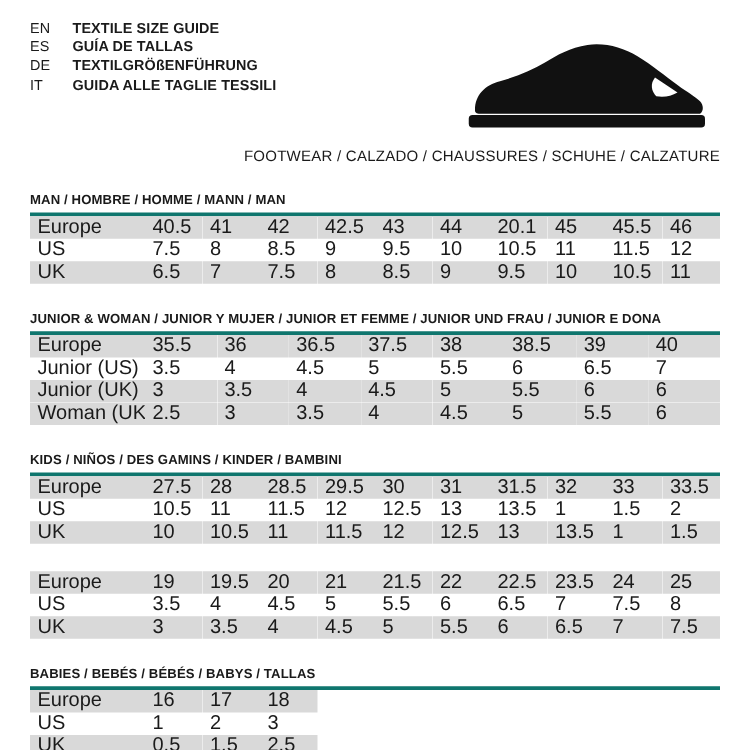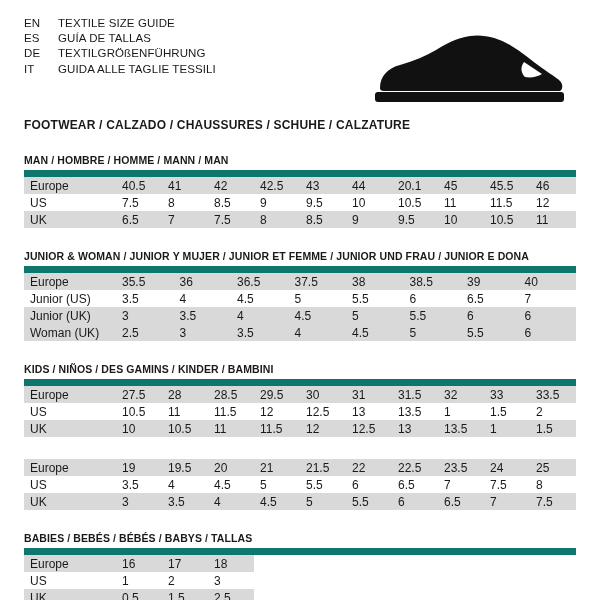--- a/index.html
+++ b/index.html
@@ -36,57 +36,58 @@
     font-size: 11.5px;
     line-height: 15.2px;
     letter-spacing: 0.1px;
   }
   .lang-code {
     width: 34px;
     flex: 0 0 34px;
     font-weight: normal;
   }
   .lang-title {
-    font-weight: normal;
+    font-weight: bold;
     white-space: nowrap;
   }
 
   
   .shoe {
     position: absolute;
     right: 12px;
     top: 16px;
     width: 190px;
     height: 74px;
   }
 
   .section-title {
     margin-top: 16px;
     font-size: 12px;
-    font-weight: bold;
+    font-weight: normal;
     letter-spacing: 0.2px;
+    text-align: right;
   }
 
   
   .group {
     margin-top: 22px;
   }
   .group-title {
     font-size: 10.5px;
     font-weight: bold;
     letter-spacing: 0.1px;
     padding-bottom: 4px;
-    border-bottom: 7px solid #0f766e;
+    border-bottom: 3px solid #0f766e;
     margin-bottom: 0;
   }
   table.size {
     border-collapse: collapse;
     width: 100%;
     table-layout: fixed;
-    font-size: 12px;
+    font-size: 16px;
   }
   table.size td {
     height: 17px;
     padding: 0 0 0 6px;
     vertical-align: middle;
     white-space: nowrap;
     overflow: hidden;
   }
   table.size tr.shaded td {
     background: #d9d9d9;

